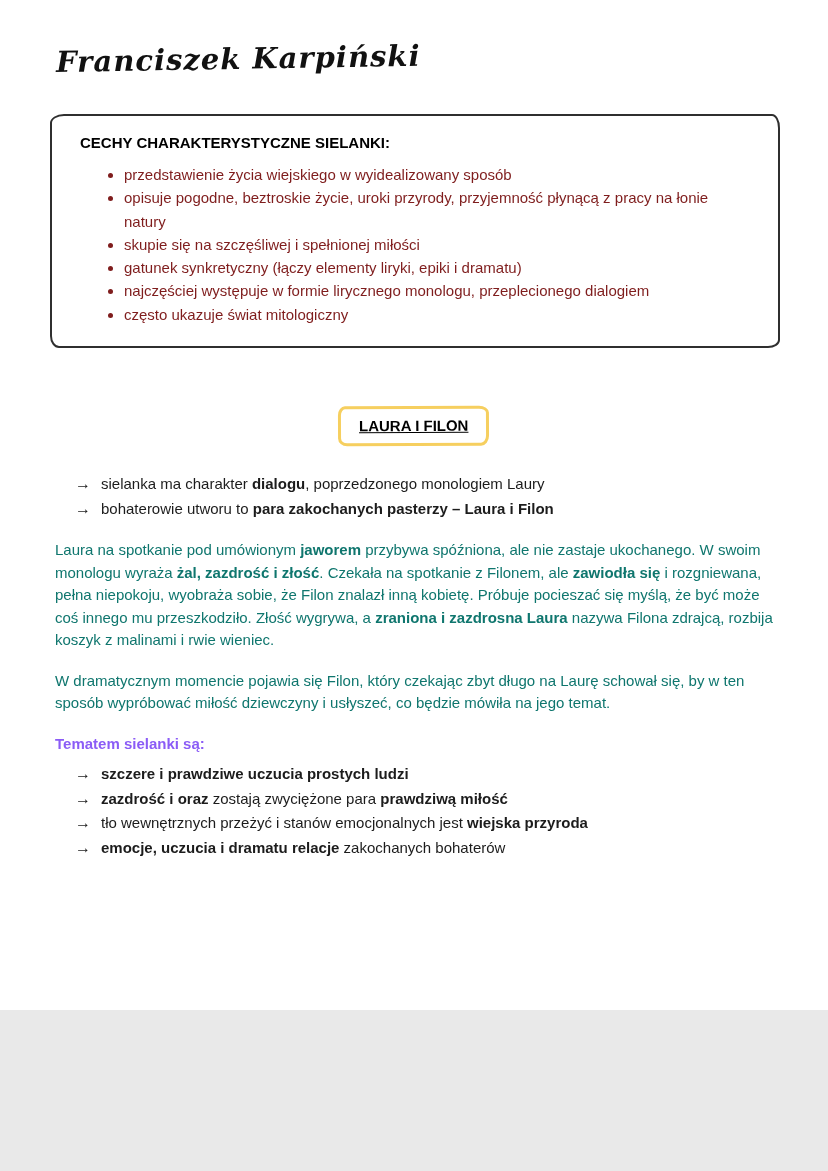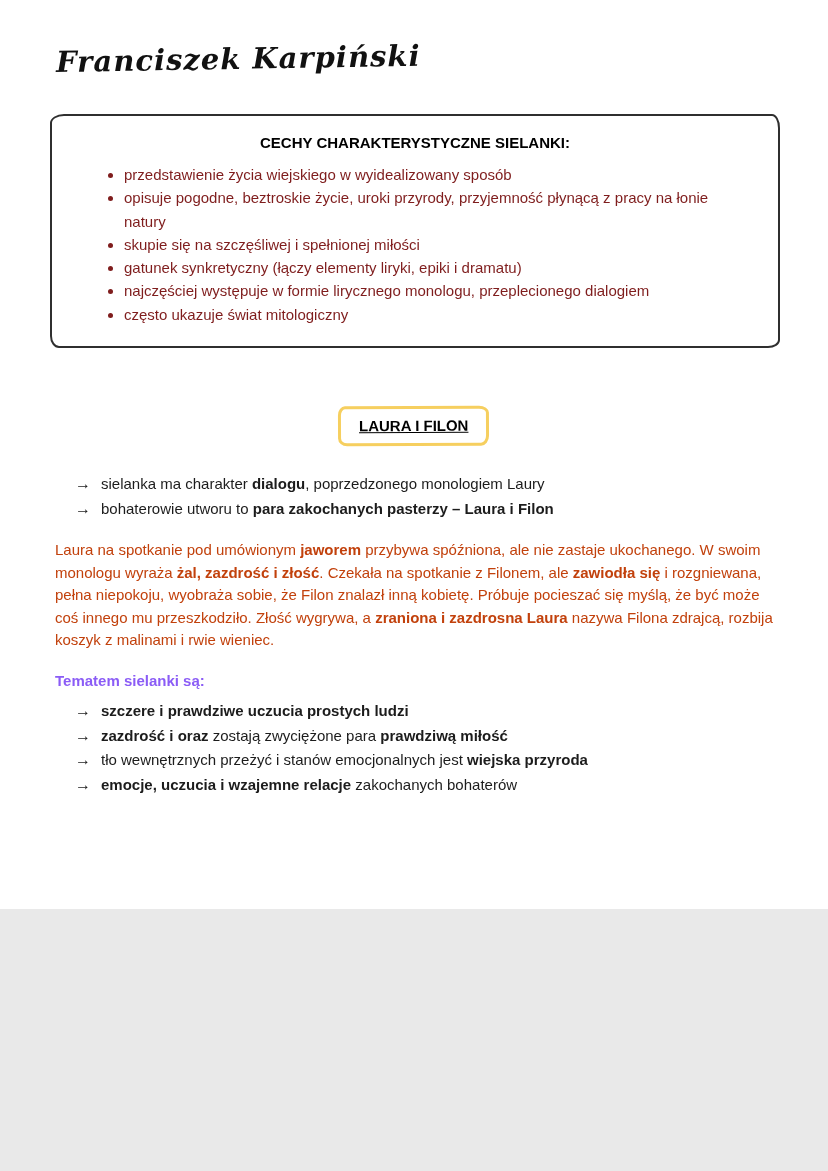--- a/index.html
+++ b/index.html
@@ -3,21 +3,21 @@
 <meta charset="utf-8">
 <style>
   html, body {
     margin: 0;
     padding: 0;
     background: #e9e9e9;
   }
   .page {
     position: relative;
     width: 828px;
-    height: 909px;
+    height: 1010px;
     margin: 0 auto;
     background: #ffffff;
     font-family: "Liberation Sans", sans-serif;
     color: #1c1c1c;
     overflow: hidden;
     box-sizing: border-box;
   }
   .author {
     margin: 0;
     padding: 46px 0 0 55px;
@@ -35,21 +35,20 @@
     border: 2px solid #2f2f2f;
     border-radius: 14px 8px 12px 9px / 9px 14px 8px 12px;
     padding: 18px 28px 20px 28px;
     box-sizing: border-box;
   }
   .features-heading {
     margin: 0;
     font-size: 15px;
     font-weight: 700;
     color: #000000;
-    text-align: center;
   }
   .features-list {
     margin: 12px 0 0 0;
     padding: 0 0 0 44px;
     list-style: disc;
   }
   .features-list li {
     font-size: 15px;
     line-height: 1.55;
     color: #7f1d1d;
@@ -91,21 +90,21 @@
     font-size: 16px;
     color: #1c1c1c;
   }
   .arrow-text {
     flex: 1 1 auto;
   }
   .para {
     margin: 18px 50px 0 55px;
     font-size: 15px;
     line-height: 1.5;
-    color: #c2410c;
+    color: #0f766e;
   }
   .themes-heading {
     margin: 20px 50px 0 55px;
     font-size: 15px;
     font-weight: 700;
     color: #8b5cf6;
   }
   .b { font-weight: 700; }
 </style>
 </head>
@@ -138,35 +137,36 @@
       <span class="arrow-glyph">→</span>
       <span class="arrow-text"><span>sielanka ma charakter </span><span class="b">dialogu</span><span>, poprzedzonego monologiem Laury</span></span>
     </div>
     <div class="arrow-item">
       <span class="arrow-glyph">→</span>
       <span class="arrow-text"><span>bohaterowie utworu to </span><span class="b">para zakochanych pasterzy – Laura i Filon</span></span>
     </div>
   </div>
 
   <p class="para"><span>Laura na spotkanie pod umówionym </span><span class="b">jaworem</span><span> przybywa spóźniona, ale nie zastaje ukochanego. W swoim monologu wyraża </span><span class="b">żal, zazdrość i złość</span><span>. Czekała na spotkanie z Filonem, ale </span><span class="b">zawiodła się</span><span> i rozgniewana, pełna niepokoju, wyobraża sobie, że Filon znalazł inną kobietę. Próbuje pocieszać się myślą, że być może coś innego mu przeszkodziło. Złość wygrywa, a </span><span class="b">zraniona i zazdrosna Laura</span><span> nazywa Filona zdrajcą, rozbija koszyk z malinami i rwie wieniec.</span></p>
+  <p class="para"><span>W dramatycznym momencie pojawia się Filon, który czekając zbyt długo na Laurę schował się, by w ten sposób wypróbować miłość dziewczyny i usłyszeć, co będzie mówiła na jego temat.</span></p>
 
   <h3 class="themes-heading">Tematem sielanki są:</h3>
 
   <div class="arrow-list themes">
     <div class="arrow-item">
       <span class="arrow-glyph">→</span>
       <span class="arrow-text"><span class="b">szczere i prawdziwe uczucia prostych ludzi</span></span>
     </div>
     <div class="arrow-item">
       <span class="arrow-glyph">→</span>
       <span class="arrow-text"><span class="b">zazdrość i oraz</span><span> zostają zwyciężone para </span><span class="b">prawdziwą miłość</span></span>
     </div>
     <div class="arrow-item">
       <span class="arrow-glyph">→</span>
       <span class="arrow-text"><span>tło wewnętrznych przeżyć i stanów emocjonalnych jest </span><span class="b">wiejska przyroda</span></span>
     </div>
     <div class="arrow-item">
       <span class="arrow-glyph">→</span>
-      <span class="arrow-text"><span class="b">emocje, uczucia i wzajemne relacje</span><span> zakochanych bohaterów</span></span>
+      <span class="arrow-text"><span class="b">emocje, uczucia i dramatu relacje</span><span> zakochanych bohaterów</span></span>
     </div>
   </div>
 
 </div>
 
 </body></html>

